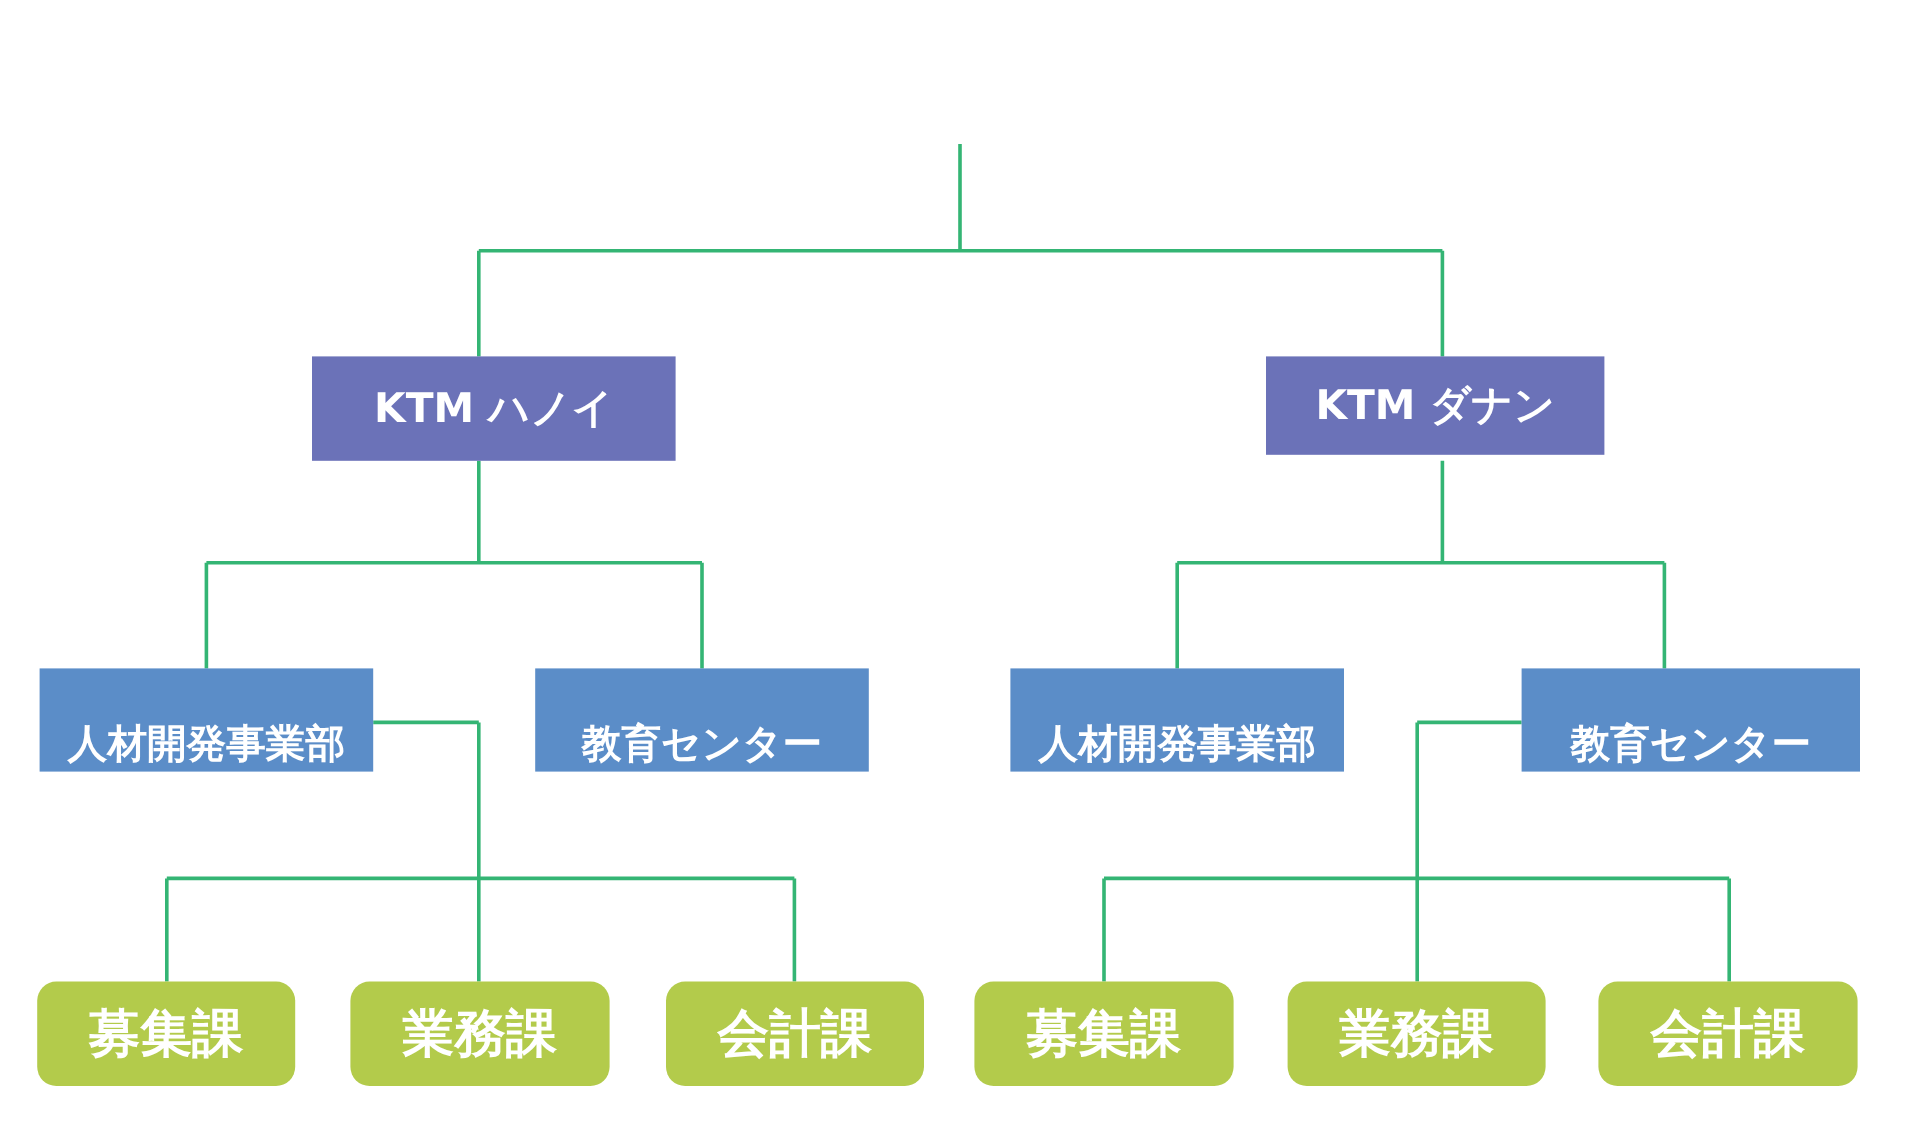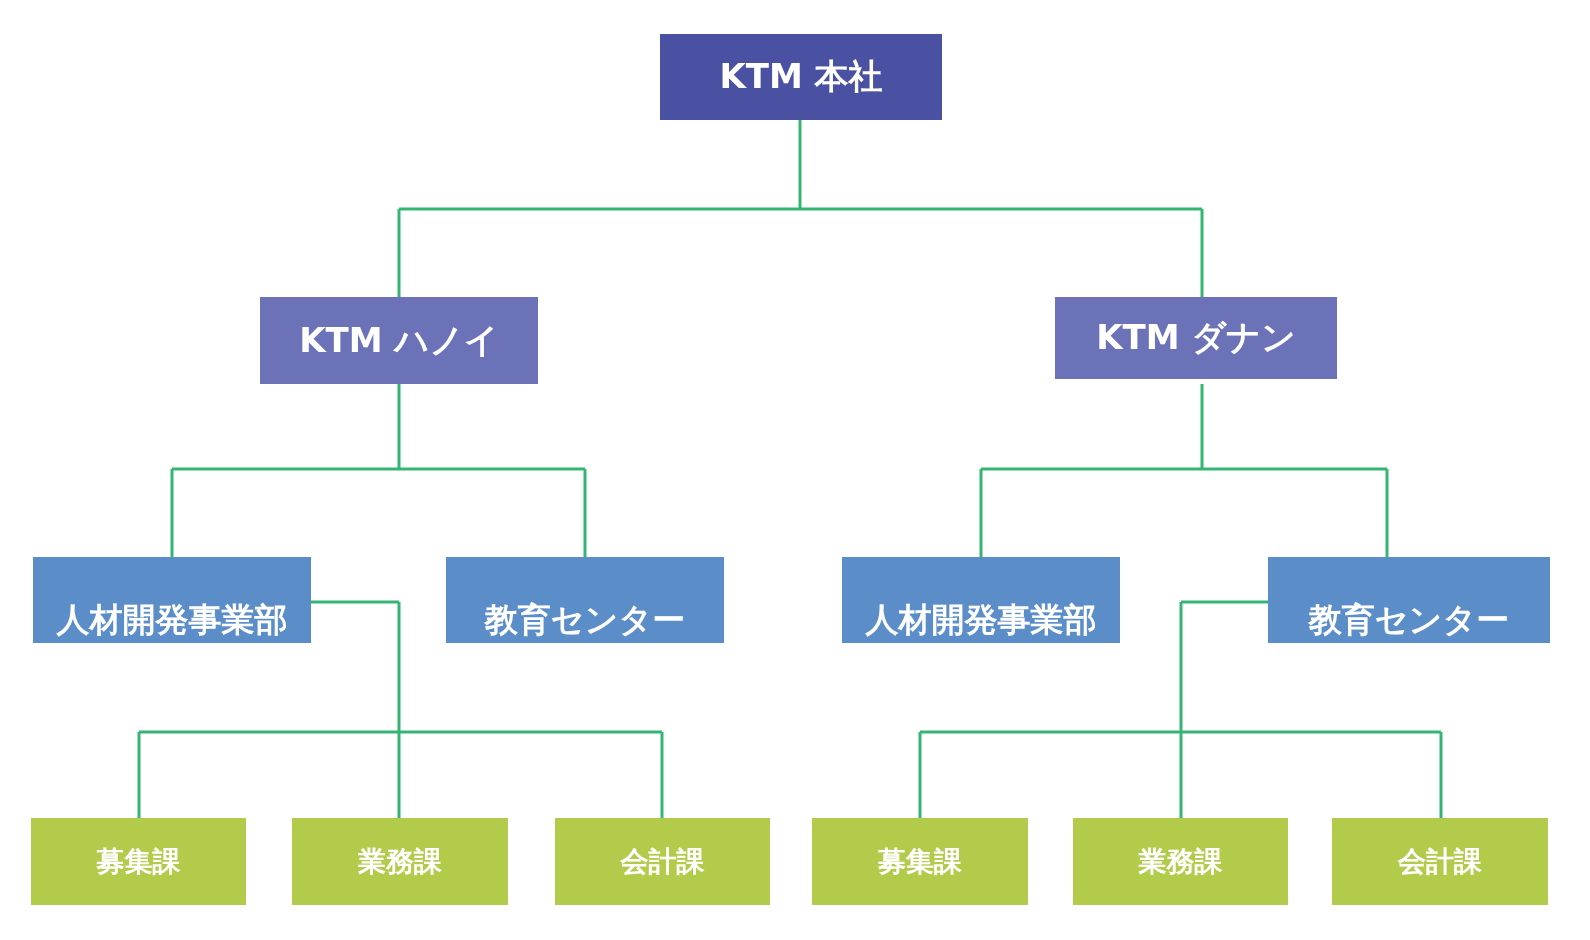--- a/index.html
+++ b/index.html
@@ -29,42 +29,39 @@
     justify-content: center;
     color: #ffffff;
     font-weight: bold;
     text-align: center;
     white-space: nowrap;
     box-sizing: border-box;
   }
   .lv1 { font-size: 34px; }
   .lv2 { font-size: 34px; }
   .lv3 { font-size: 33px; align-items: flex-end; }
-  .lv4 { font-size: 28px; }
+  .lv4 { font-size: 43px; border-radius: 16px; }
 </style>
 </head>
 <body style="background: rgb(255, 255, 255);">
 
 <div class="canvas">
 
   <svg class="wires" viewBox="0 0 1590 940" xmlns="http://www.w3.org/2000/svg">
     <g fill="none" stroke-width="3" stroke="#34B574">
       <path d="M800,120 V209 M399,209 H1202 M399,209 V297 M1202,209 V297"></path>
       <path d="M399,384 V469 M172,469 H585 M172,469 V557 M585,469 V557"></path>
       <path d="M1202,384 V469 M981,469 H1387 M981,469 V557 M1387,469 V557"></path>
       <path d="M311,602 H399 M399,602 V818 M139,732 H662 M139,732 V818 M662,732 V818"></path>
       <path d="M1268,602 H1181 M1181,602 V818 M920,732 H1441 M920,732 V818 M1441,732 V818"></path>
     </g>
   </svg>
 
-  <div class="node lv1" style="left: 660px; top: 34px; width: 282px; height: 86px; background: rgb(74, 80, 162); color: rgb(255, 255, 255);">
-    <span>KTM 本社</span>
-  </div>
 
-  <div class="node lv2" style="left: 260px; top: 297px; width: 278px; height: 87px; background: rgb(107, 114, 184); color: rgb(255, 255, 255);">
+  <div class="node lv2" style="left: 260px; top: 297px; width: 303px; height: 87px; background: rgb(107, 114, 184); color: rgb(255, 255, 255);">
     <span>KTM ハノイ</span>
   </div>
   <div class="node lv2" style="left: 1055px; top: 297px; width: 282px; height: 82px; background: rgb(107, 114, 184); color: rgb(255, 255, 255);">
     <span>KTM ダナン</span>
   </div>
 
   <div class="node lv3" style="left: 33px; top: 557px; width: 278px; height: 86px; background: rgb(91, 141, 200); color: rgb(255, 255, 255);">
     <span>人材開発事業部</span>
   </div>
   <div class="node lv3" style="left: 446px; top: 557px; width: 278px; height: 86px; background: rgb(91, 141, 200); color: rgb(255, 255, 255);">

